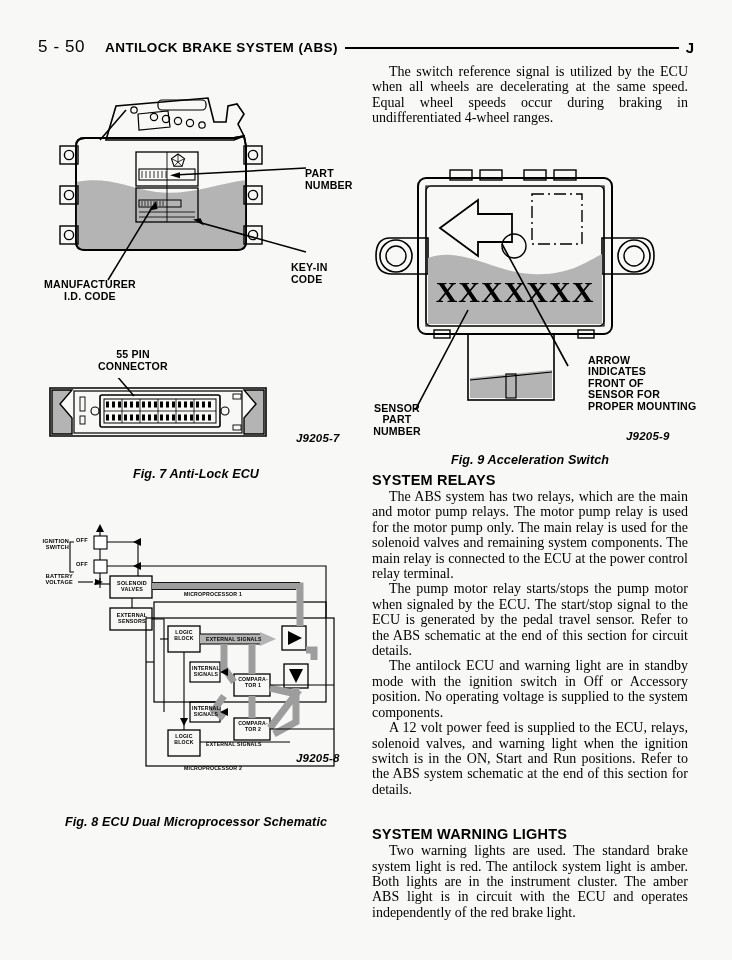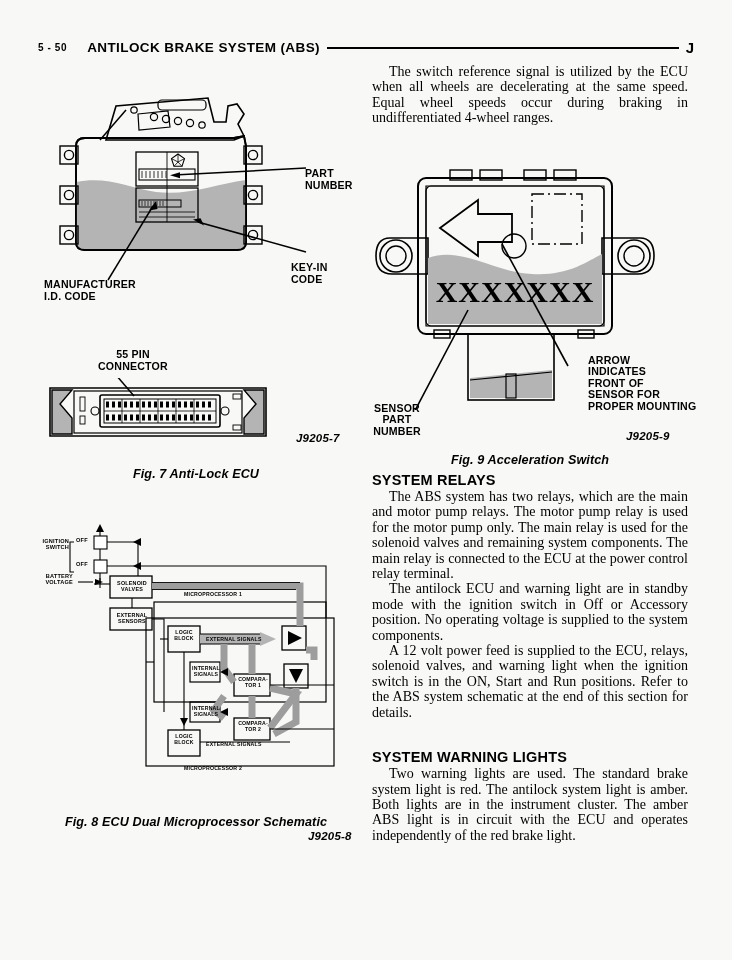--- a/index.html
+++ b/index.html
@@ -23,22 +23,22 @@
     position: absolute;
     left: 38px;
     top: 36px;
     right: 38px;
     height: 22px;
     display: flex;
     align-items: center;
   }
   .runhead-page {
     font-family: "Liberation Sans", sans-serif;
-    font-weight: bold;
-    font-size: 10px;
+    font-weight: normal;
+    font-size: 17px;
     letter-spacing: 0.6px;
     white-space: nowrap;
   }
   .runhead-title {
     font-family: "Liberation Sans", sans-serif;
     font-weight: bold;
     font-size: 13.5px;
     letter-spacing: 0.4px;
     white-space: nowrap;
     margin-left: 20px;
@@ -193,21 +193,21 @@
   <div style="position:absolute; left:305px; top:168px;" class="calloutlbl">
     <div>PART</div>
     <div>NUMBER</div>
   </div>
   <div style="position:absolute; left:291px; top:262px;" class="calloutlbl">
     <div>KEY-IN</div>
     <div>CODE</div>
   </div>
   <div style="position:absolute; left:44px; top:279px;" class="calloutlbl">
     <div>MANUFACTURER</div>
-    <div style="">I.D. CODE</div>
+    <div style="text-align:center;">I.D. CODE</div>
   </div>
 
   <div style="position:absolute; left:98px; top:349px; text-align:center;" class="calloutlbl">
     <div>55 PIN</div>
     <div>CONNECTOR</div>
   </div>
 
   <div class="figbox" style="left:38px; top:378px; width:316px; height:70px;">
     <svg width="316" height="70" viewBox="0 0 316 70">
 
@@ -412,21 +412,21 @@
   <div class="calloutlbl" style="position:absolute; left:206px; top:739px; font-size:5.2px;">EXTERNAL SIGNALS</div>
   <div class="calloutlbl" style="position:absolute; left:236px; top:677px; font-size:5.2px; line-height:5.8px; width:34px; text-align:center;">
     <div>COMPARA-</div>
     <div>TOR 1</div>
   </div>
   <div class="calloutlbl" style="position:absolute; left:236px; top:721px; font-size:5.2px; line-height:5.8px; width:34px; text-align:center;">
     <div>COMPARA-</div>
     <div>TOR 2</div>
   </div>
 
-  <div class="figid" style="position:absolute; left:296px; top:830px;margin-left:12px;">J9205-8</div>
+  <div class="figid" style="position:absolute; left:296px; top:752px;">J9205-8</div>
   <div class="caption" style="position:absolute; left:38px; top:815px; width:316px;">Fig. 8 ECU Dual Microprocessor Schematic</div>
 
   <div style="position:absolute; left:38px; top:832px; width:316px;">
   </div>
 
   <div style="position:absolute; left:372px; top:64px; width:316px;">
     <p class="body">The switch reference signal is utilized by the ECU when all wheels are decelerating at the same speed. Equal wheel speeds occur during braking in undifferentiated 4-wheel ranges.</p>
   </div>
 
   <div class="figbox" style="left:372px; top:150px; width:316px; height:260px;">
@@ -486,20 +486,21 @@
   </div>
 
   <div class="figid" style="position:absolute; left:626px; top:430px;">J9205-9</div>
   <div class="caption" style="position:absolute; left:372px; top:453px; width:316px;">Fig. 9 Acceleration Switch</div>
 
   <div style="position:absolute; left:372px; top:472px; width:316px;">
 
     <div>
       <h2 class="sec" style="margin-top:0;">SYSTEM RELAYS</h2>
       <p class="body">The ABS system has two relays, which are the main and motor pump relays. The motor pump relay is used for the motor pump only. The main relay is used for the solenoid valves and remaining system components. The main relay is connected to the ECU at the power control relay terminal.</p>
+      <p class="body">The pump motor relay starts/stops the pump motor when signaled by the ECU. The start/stop signal to the ECU is generated by the pedal travel sensor. Refer to the ABS schematic at the end of this section for circuit details.</p>
     </div>
 
     <div>
       <p class="body">The antilock ECU and warning light are in standby mode with the ignition switch in Off or Accessory position. No operating voltage is supplied to the system components.</p>
       <p class="body">A 12 volt power feed is supplied to the ECU, relays, solenoid valves, and warning light when the ignition switch is in the ON, Start and Run positions. Refer to the ABS system schematic at the end of this section for details.</p>
     </div>
 
     <div>
       <h2 class="sec">SYSTEM WARNING LIGHTS</h2>
       <p class="body">Two warning lights are used. The standard brake system light is red. The antilock system light is amber. Both lights are in the instrument cluster. The amber ABS light is in circuit with the ECU and operates independently of the red brake light.</p>

